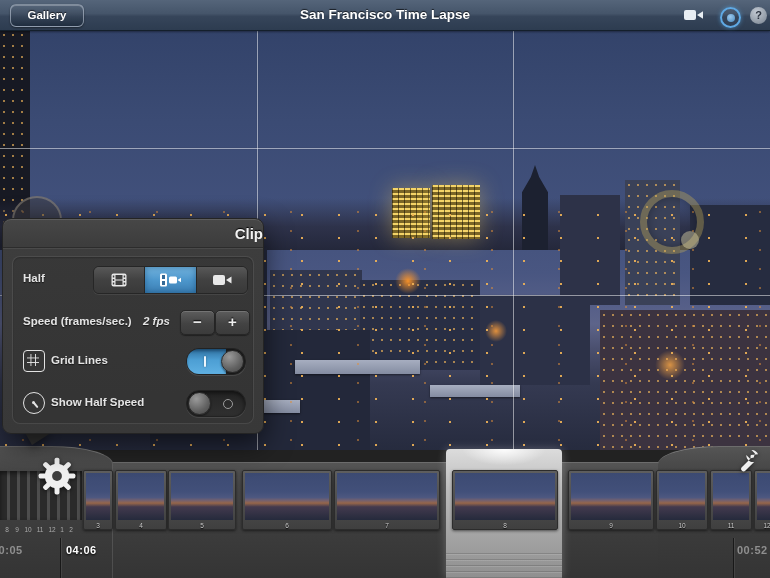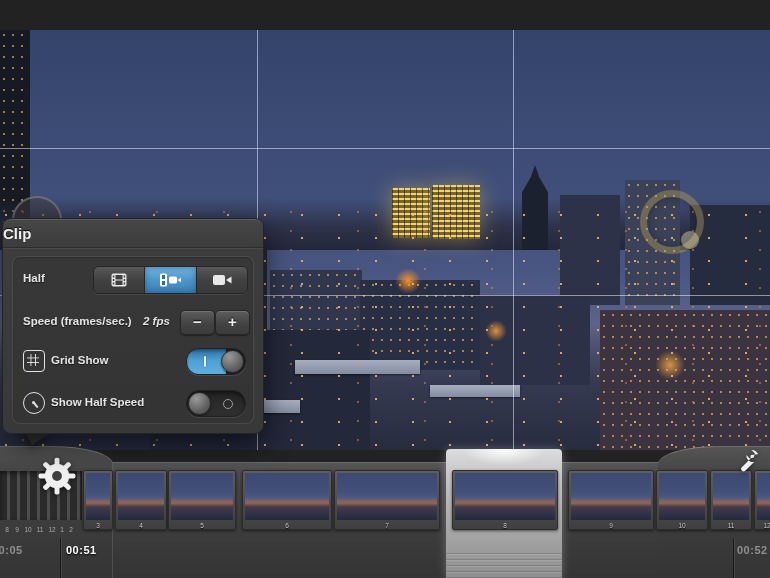--- a/index.html
+++ b/index.html
@@ -91,21 +91,21 @@
   .ts.cur{color:#fff;text-shadow:0 1px 2px #000;}
   .sec-div{position:absolute;width:1px;height:40px;top:538px;z-index:12;
       background:rgba(0,0,0,.55);box-shadow:1px 0 0 rgba(255,255,255,.08);}
   
   #clip{position:absolute;left:2px;top:218px;width:260px;height:214px;z-index:20;border-radius:9px;
       background:linear-gradient(180deg,#474747 0%,#3d3d3d 12%,#383838 100%);
       border:1px solid #242424;box-shadow:0 10px 28px rgba(0,0,0,.6),inset 0 1px 0 rgba(255,255,255,.12);}
   #clip-tail{position:absolute;left:24px;top:431px;width:0;height:0;z-index:19;
       border-top:14px solid #353535;border-left:8px solid transparent;border-right:22px solid transparent;
       filter:drop-shadow(0 3px 4px rgba(0,0,0,.5));}
-  #clip-title{position:absolute;left:0;top:6px;width:100%;text-align:left;color:#f2f2f2;
+  #clip-title{position:absolute;left:0;top:6px;width:100%;text-align:right;color:#f2f2f2;
       font-size:15px;font-weight:bold;text-shadow:0 -1px 1px #000;}
   #clip-hr{position:absolute;left:0;top:28px;width:100%;height:1px;background:#2c2c2c;
       box-shadow:0 1px 0 rgba(255,255,255,.07);}
   #clip-group{position:absolute;left:9px;top:37px;width:240px;height:166px;border-radius:8px;
       border:1px solid rgba(255,255,255,.1);background:rgba(0,0,0,.07);
       box-shadow:inset 0 1px 2px rgba(0,0,0,.25);}
   .row-label{position:absolute;color:#e4e4e4;font-size:11.5px;font-weight:bold;text-shadow:0 1px 1px rgba(0,0,0,.6);}
   
   #seg{position:absolute;left:90px;top:47px;width:153px;height:26px;border-radius:6px;overflow:hidden;
       border:1px solid #262626;box-shadow:0 1px 0 rgba(255,255,255,.08),inset 0 1px 0 rgba(255,255,255,.12);display:flex;}
@@ -183,20 +183,32 @@
     <div id="dome"></div>
     <div id="dial-ghost">
         <i></i>
       </div>
     <div class="gridline v" style="left:257px;"></div>
     <div class="gridline v" style="left:513px;"></div>
     <div class="gridline h" style="top:118px;"></div>
     <div class="gridline h" style="top:265px;"></div>
   </div>
 
+  <div id="topbar">
+    <div id="gallery-btn">Gallery</div>
+    <div id="bar-title">San Francisco Time Lapse</div>
+    <svg id="icon-camcorder" class="bar-icon" viewBox="0 0 20 16">
+      <rect x="0" y="3" width="12" height="10" rx="2" fill="#e8edf2"></rect>
+      <polygon points="13,8 19,4.2 19,11.8" fill="#e8edf2"></polygon>
+    </svg>
+    <div id="icon-target" class="bar-icon">
+        <i></i>
+      </div>
+    <div id="icon-help" class="bar-icon">?</div>
+  </div>
 
   <div id="tray-main" class="tray-bg"></div>
   <div id="bump-left" class="tray-bg"></div>
   <div id="bump-right" class="tray-bg"></div>
 
   <div id="slats"></div>
   <div class="tick" style="left:1px;">8</div>
   <div class="tick" style="left:11px;">9</div>
   <div class="tick" style="left:22px;">10</div>
   <div class="tick" style="left:34px;">11</div>
@@ -263,21 +275,21 @@
     </g>
     <circle cx="12" cy="12" r="2.8" fill="#3f3f3f"></circle>
   </svg>
 
   <svg id="wrench-btn" viewBox="0 0 24 24">
     <path fill="#f0f0f0" d="M21.5 6.2c-.9-2.4-3.2-3.9-5.7-3.7l3 3-1 3.4-3.4 1-3-3c-.2 2.5 1.3 4.8 3.7 5.7 1 .4 2 .4 3 .2l-7.6 7.6c-.8.8-2 .8-2.8 0l-.2-.2c-.8-.8-.8-2 0-2.8l7.6-7.6c-.2-1-.2-2 .2-3z"></path>
   </svg>
 
   <div class="ts dim" style="left:-8px;">00:05</div>
   <div class="sec-div" style="left:60px;"></div>
-  <div class="ts cur" style="left:66px;">00:51</div>
+  <div class="ts cur" style="left:66px;">04:06</div>
   <div class="sec-div" style="left:733px;"></div>
   <div class="ts dim" style="left:737px;">00:52</div>
 
   <div id="clip-tail"></div>
   <div id="clip">
     <div id="clip-title">Clip</div>
     <div id="clip-hr"></div>
     <div id="clip-group"></div>
 
     <div class="row-label" style="left:20px;top:53px;">Half</div>
@@ -313,21 +325,21 @@
     </div>
 
     <div class="row-label" style="left:20px;top:96px;">Speed (frames/sec.)</div>
     <div class="row-label" style="left:140px;top:96px;font-style:italic;">2 fps</div>
     <div class="step-btn" style="left:177px;">−</div>
     <div class="step-btn" style="left:212px;">+</div>
 
     <div class="mini-icon grid-ic" style="left:20px;top:131px;">
         <i></i>
       </div>
-    <div class="row-label" style="left:48px;top:135px;">Grid Show</div>
+    <div class="row-label" style="left:48px;top:135px;">Grid Lines</div>
     <div class="toggle on" style="top:129px;">
       <div class="fill"></div>
       <div class="mark"></div>
       <div class="knob"></div>
     </div>
 
     <div class="mini-icon clock-ic" style="left:20px;top:173px;">
         <i></i>
         <b></b>
       </div>

